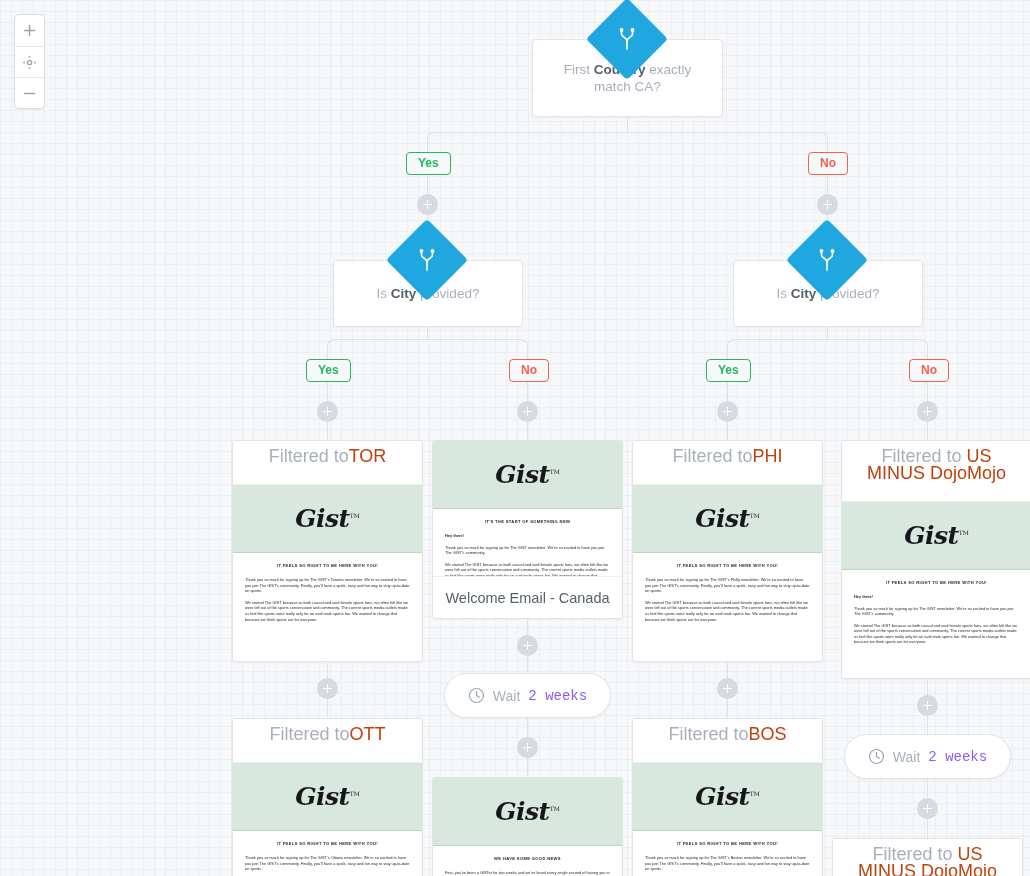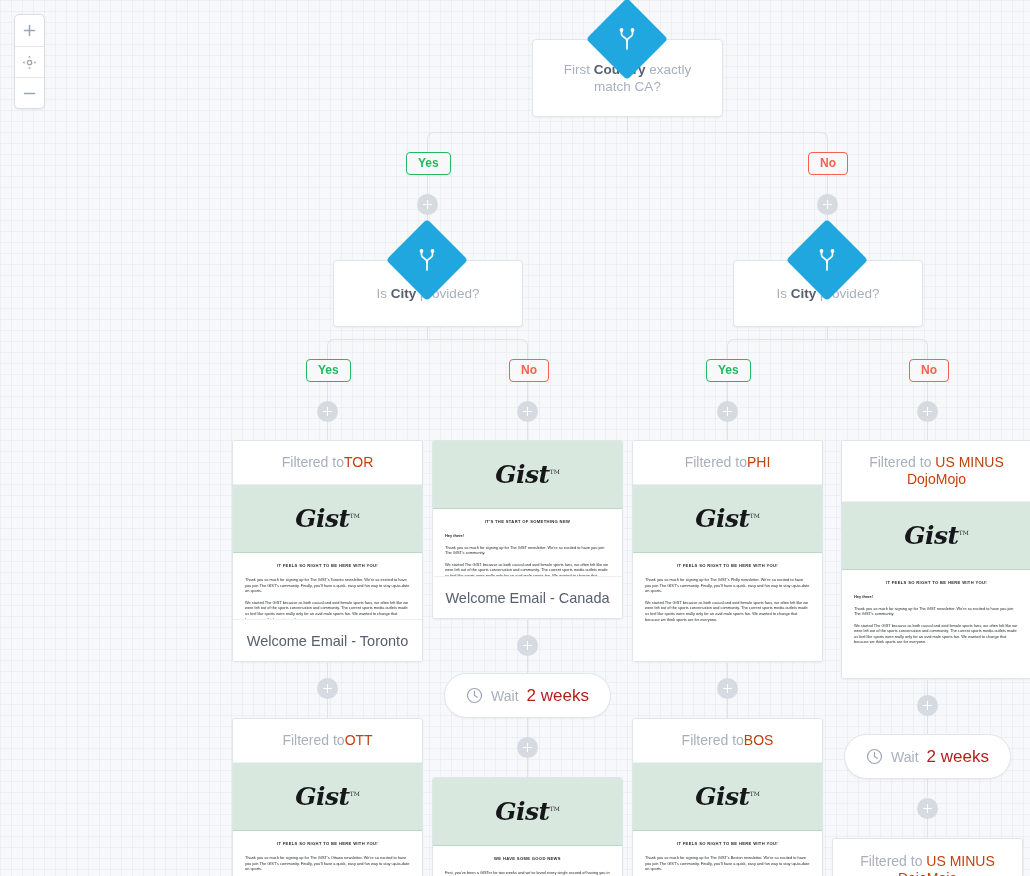--- a/index.html
+++ b/index.html
@@ -72,22 +72,22 @@
   .plus:before{ content:""; position:absolute; width:9px; height:1.6px; background:#fff; }
   .plus:after{ content:""; position:absolute; width:1.6px; height:9px; background:#fff; }
 
   
   .ecard{
     position:absolute; background:#fff; border:1px solid #e1e5ea; border-radius:3px;
     box-shadow:0 1px 2px rgba(20,30,50,.05); overflow:hidden; z-index:8;
     display:flex; flex-direction:column;
   }
   .ecard-head{
-    flex:0 0 auto; min-height:44px; display:flex; align-items:center;
-    justify-content:center; text-align:center; font-size:14px; line-height:17px;
+    flex:0 0 auto; min-height:44px; display:flex; align-items:flex-start;
+    justify-content:center; text-align:center; font-size:18px; line-height:17px;
     color:#a8b0bd; padding:7px 12px; border-bottom:1px solid #edf0f3; background:#fff;
   }
   .ecard-head b{ color:#c2410c; font-weight:normal; }
   .ecard-body{ flex:1 1 auto; overflow:hidden; background:#fff; }
   .hero{
     background:#d9e8de; height:68px; display:flex; align-items:center; justify-content:center;
     border-bottom:1px solid #b9d6c6;
   }
   .logo{
     font-family:"DejaVu Serif", serif; font-style:italic; font-weight:bold;
@@ -107,21 +107,21 @@
     border-top:1px solid #edf0f3; background:#fff;
   }
 
   
   .wait{
     position:absolute; background:#fff; border:1px solid #e1e5ea; border-radius:24px;
     box-shadow:0 1px 2px rgba(20,30,50,.05); height:45px; z-index:10;
     display:flex; align-items:center; justify-content:center; gap:8px; padding:0 20px;
   }
   .wait-label{ font-size:14px; color:#a8b0bd; }
-  .wait-val{ font-size:17px; color:#b91c1c; }
+  .wait-val{ font-size:14px; color:#8b5cf6;font-family:Liberation Mono, monospace; }
   .clock{ display:block; }
 </style>
 </head>
 <body>
 
 <div id="canvas">
 
   <div class="zoom-ctrl">
     <div class="zoom-btn">
       <svg width="13" height="13" viewBox="0 0 13 13">
@@ -250,21 +250,20 @@
       <div class="hero">
         <div class="logo">G<span style="font-style:italic">ist</span><sup>TM</sup></div>
       </div>
       <div class="mail">
         <div class="mail-h">IT FEELS SO RIGHT TO BE HERE WITH YOU!</div>
         <div class="mail-p">Thank you so much for signing up for The GIST's Toronto newsletter. We're so excited to have you join The GIST's community. Finally, you'll have a quick, easy and fun way to stay up-to-date on sports.</div>
         <div class="mail-p">We started The GIST because as both casual and avid female sports fans, we often felt like we were left out of the sports conversation and community. The current sports media outlets made us feel like sports were really only for an avid male sports fan. We wanted to change that because we think sports are for everyone.</div>
 
       </div>
     </div>
-    <div class="ecard-foot">Welcome Email - Toronto</div>
   </div>
 
   <div class="ecard" style="left:432px; top:440px; width:191px; height:179px;">
     <div class="ecard-body">
       <div class="hero">
         <div class="logo">G<span style="font-style:italic">ist</span><sup>TM</sup></div>
       </div>
       <div class="mail">
         <div class="mail-h">IT'S THE START OF SOMETHING NEW</div>
         <div class="mail-greet">Hey there!</div>

